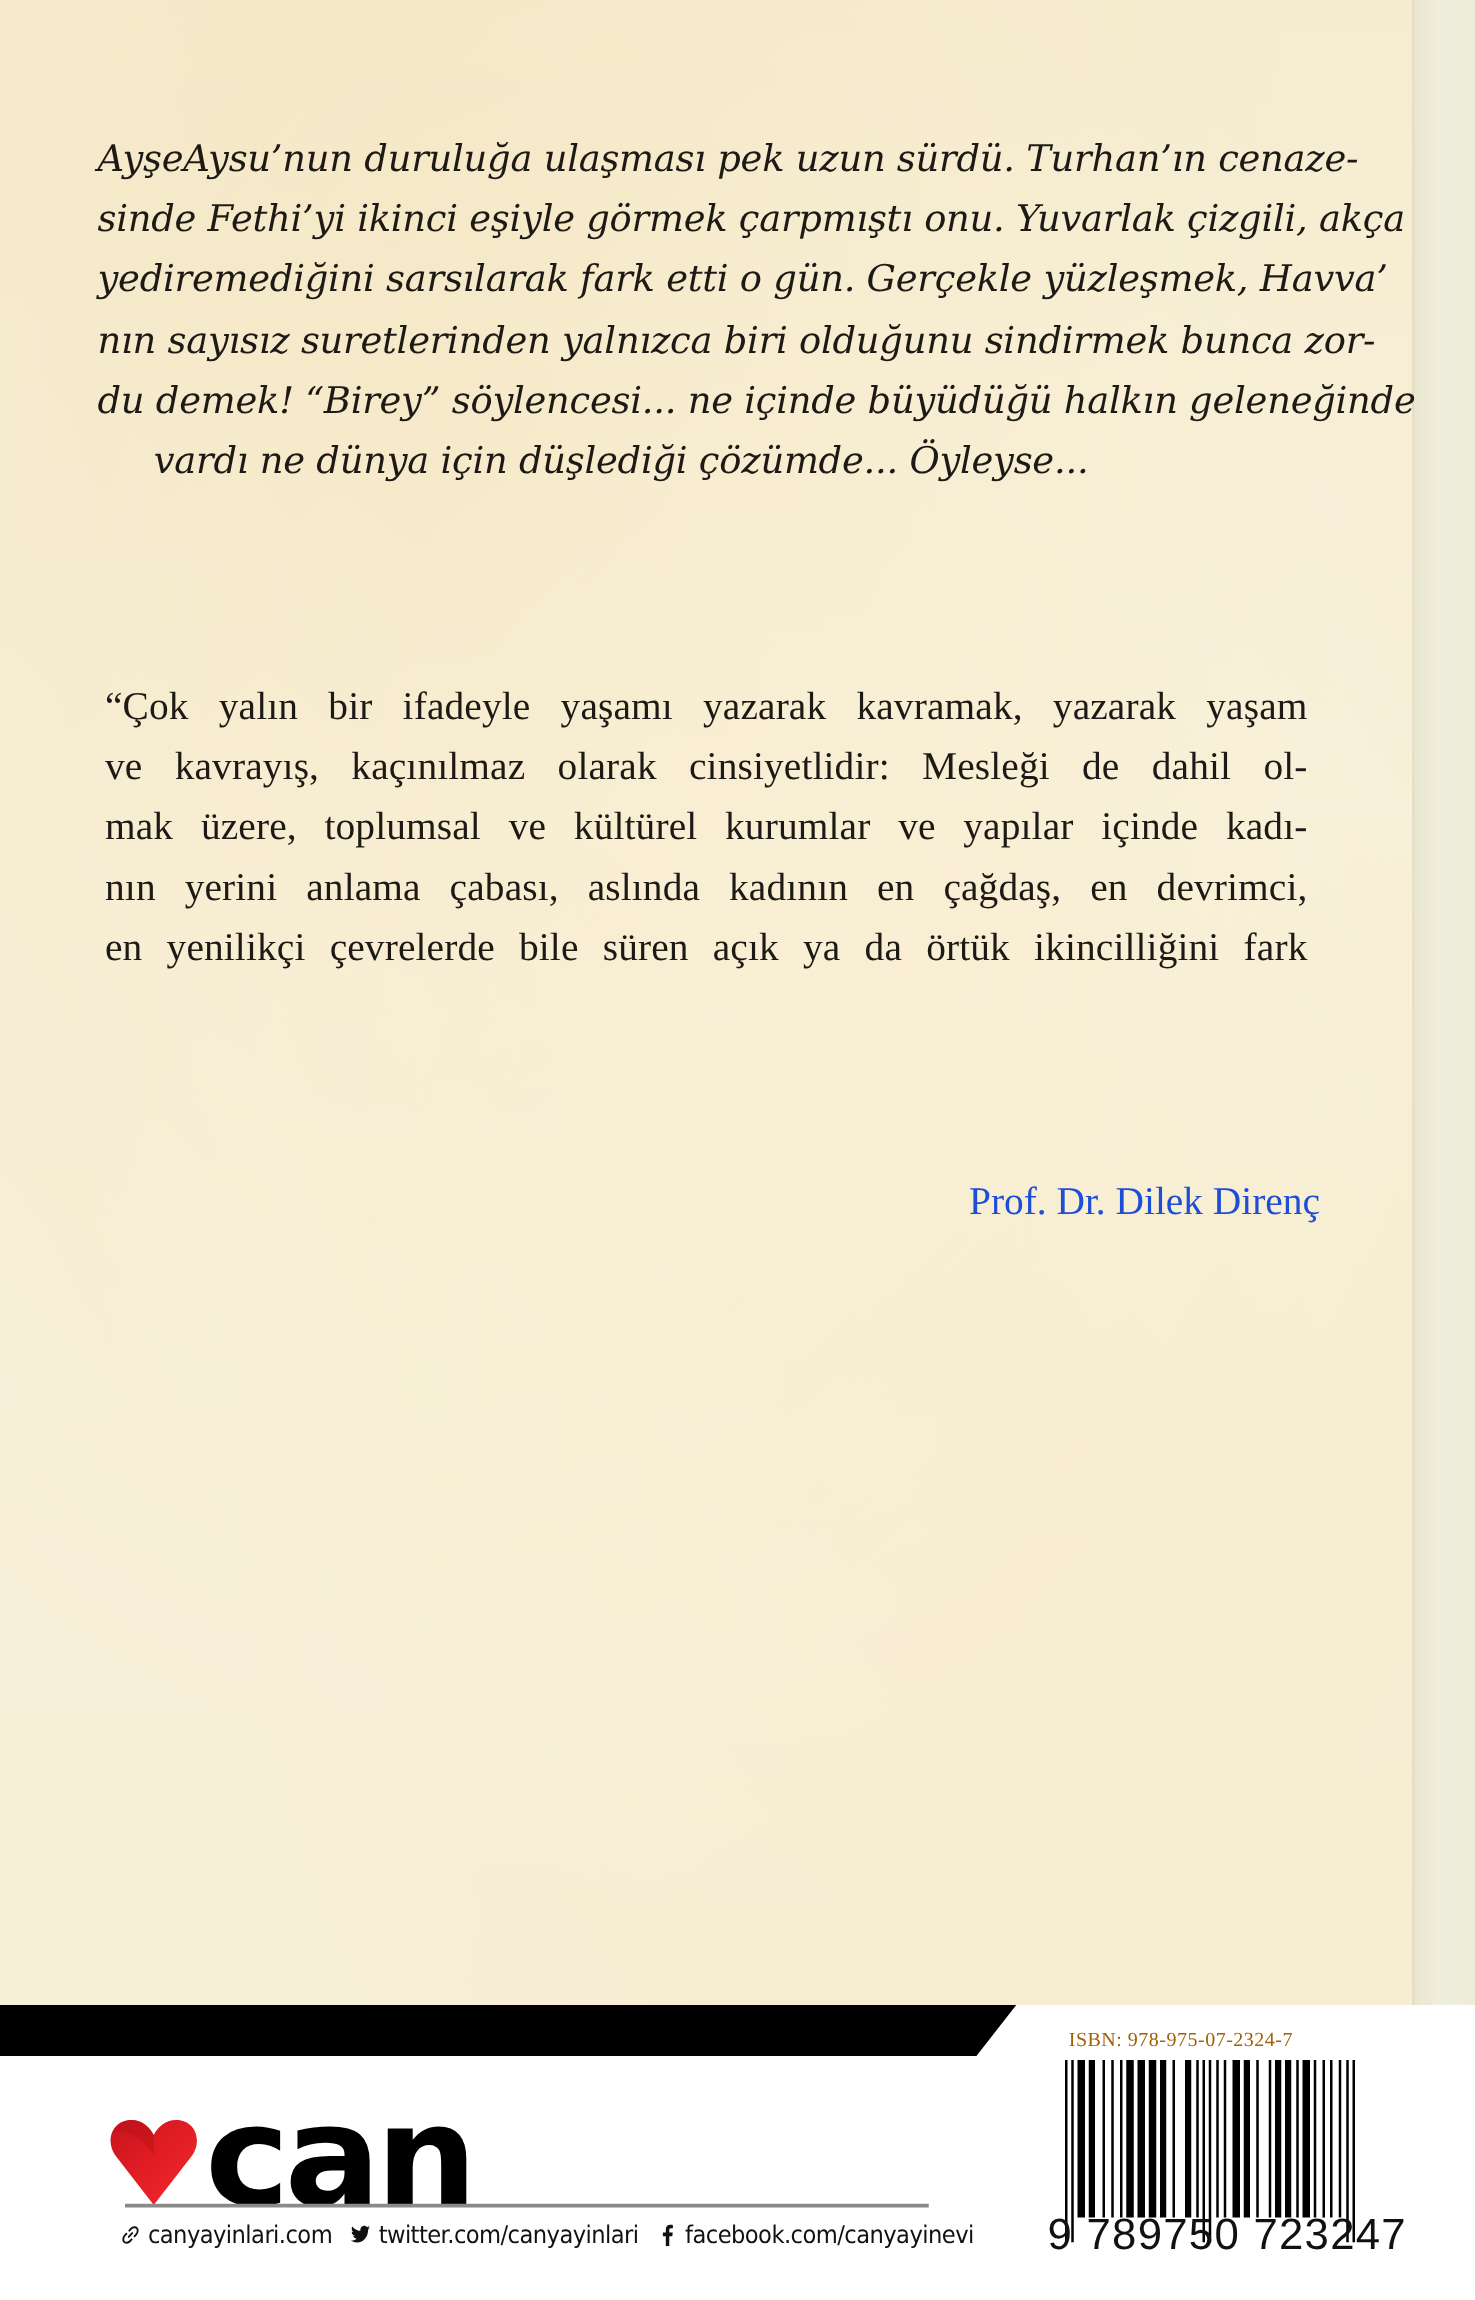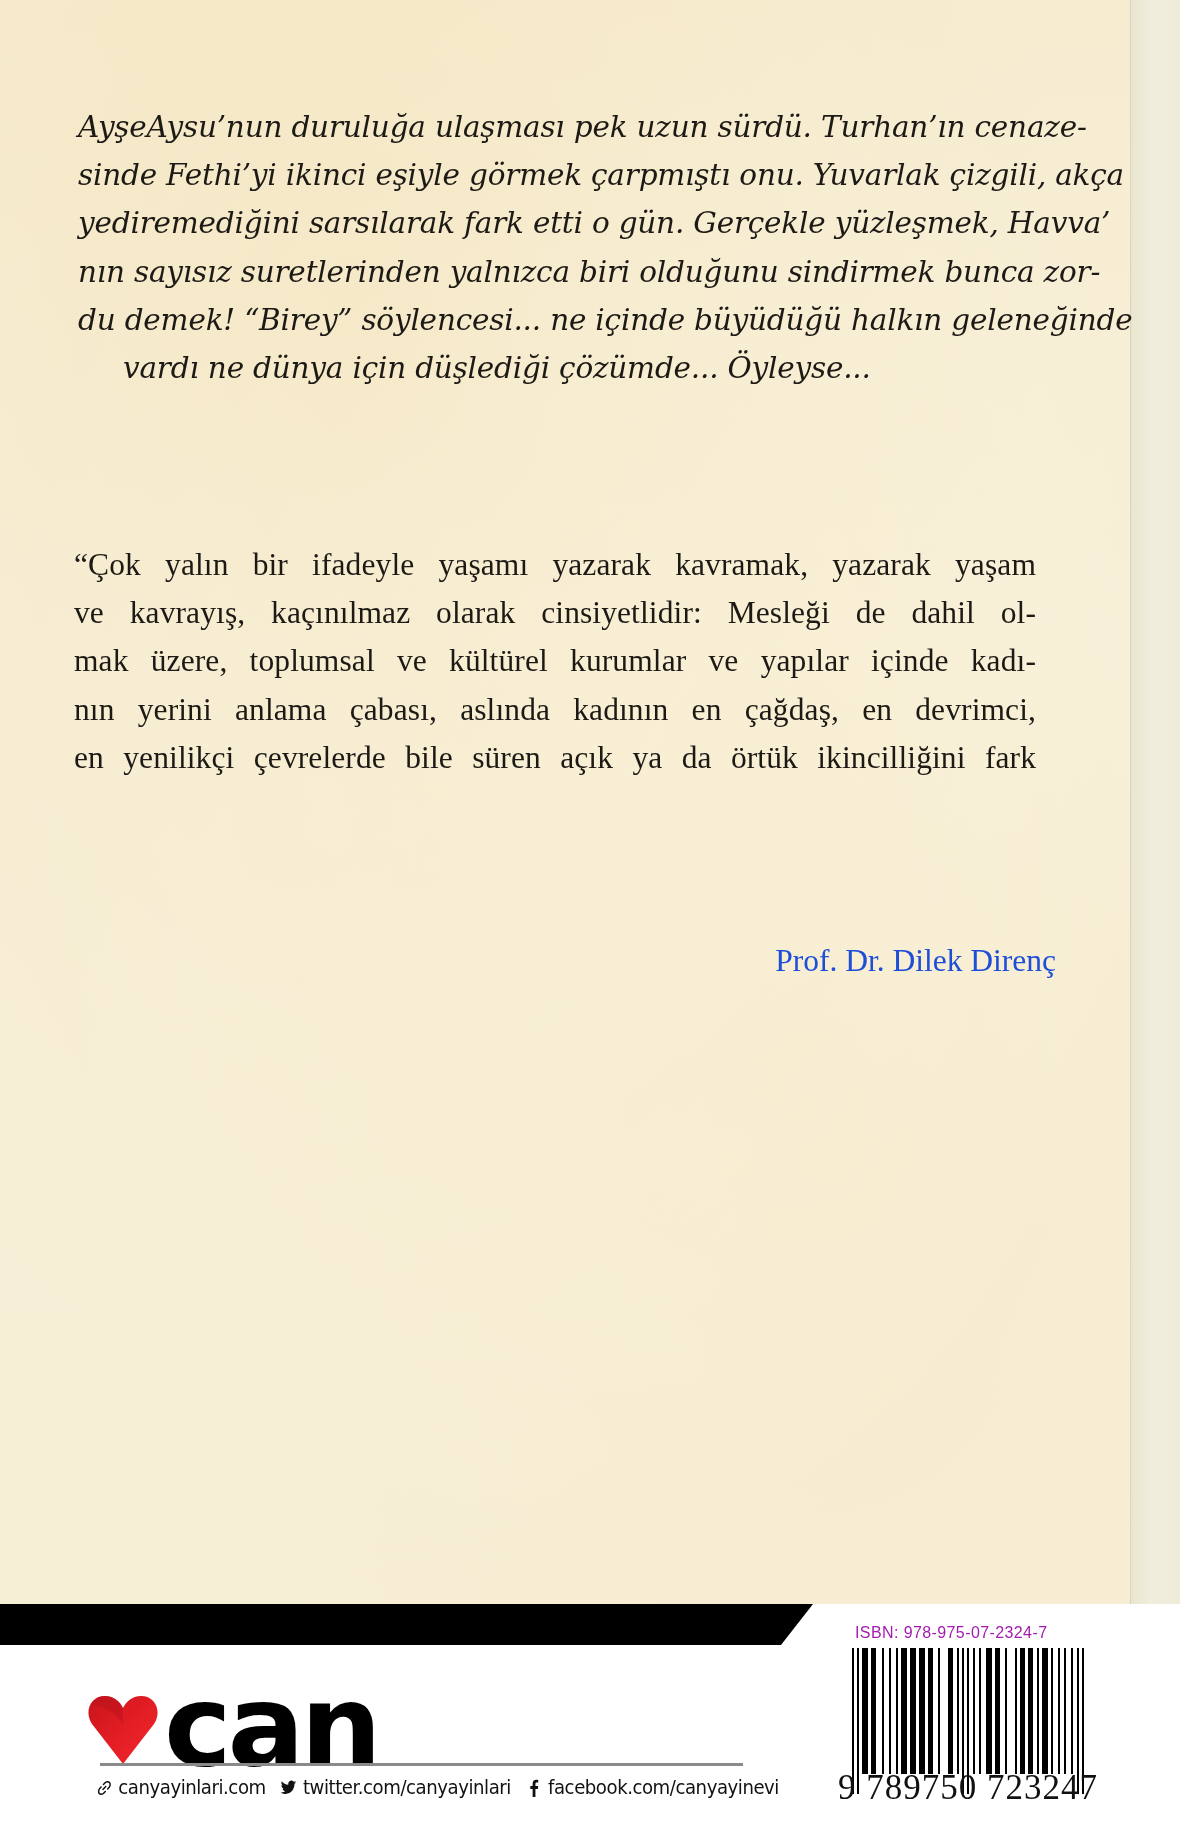--- a/index.html
+++ b/index.html
@@ -22,21 +22,21 @@
     border-left: 1px solid #d9d4c0;
   }
   .blurb {
     position: absolute; left: 78px; top: 103px; width: 962px;
     font-style: italic; font-size: 29.5px; line-height: 48.2px; color: #1d1a16;
     letter-spacing: -0.2px;
   }
   .blurb .line, .quote .line { display: block; white-space: nowrap; text-align: justify; text-align-last: justify; }
   .blurb .line.last, .quote .line.last { text-align-last: left; margin-left: 45px; }
   .quote {
-    position: absolute; left: 74px; top: 541px; width: 962px;
+    position: absolute; left: 84px; top: 541px; width: 962px;
     font-size: 30px; line-height: 48.2px; color: #1d1a16;
     font-family: "Liberation Serif", "DejaVu Serif", serif;
     letter-spacing: 0.1px;
   }
   .quote .line { font-size: 31.5px; }
   .signature {
     position: absolute; right: 124px; top: 943px;
     font-size: 31.5px; color: #1d4ed8;
     font-family: "Liberation Serif", "DejaVu Serif", serif;
   }
@@ -62,28 +62,28 @@
   }
   .socials {
     position: absolute; left: 96px; top: 1776px; display: flex; gap: 16px; align-items: center;
     font-family: "DejaVu Sans", "Liberation Sans", sans-serif; font-size: 19.5px; color: #111;
     letter-spacing: -0.5px; transform: scaleX(0.93); transform-origin: left center;
   }
   .social { display: flex; align-items: center; gap: 6px; }
   .social .ico { display: inline-flex; width: 18px; height: 18px; align-items: center; justify-content: center; }
   .isbn-label {
     position: absolute; left: 855px; top: 1624px;
-    font-family: Liberation Sans, sans-serif; font-size: 16px; letter-spacing: 0.4px; color: #a21caf;
+    font-family: Liberation Serif, serif; font-size: 16px; letter-spacing: 0.4px; color: #a16207;
   }
   .barcode {
     position: absolute; left: 852px; top: 1648px; width: 236px; height: 146px;
   }
   .barcode-digits {
     position: absolute; left: 838px; top: 1768px; width: 260px;
-    font-family: Liberation Serif, serif; font-size: 35px; color: #111;
+    font-family: Liberation Sans, sans-serif; font-size: 35px; color: #111;
     letter-spacing: 1px; white-space: pre;
   }
 </style>
 </head>
 <body>
 
 <div class="paper"></div>
 <div class="paper-edge"></div>
 
 <div class="blurb">

